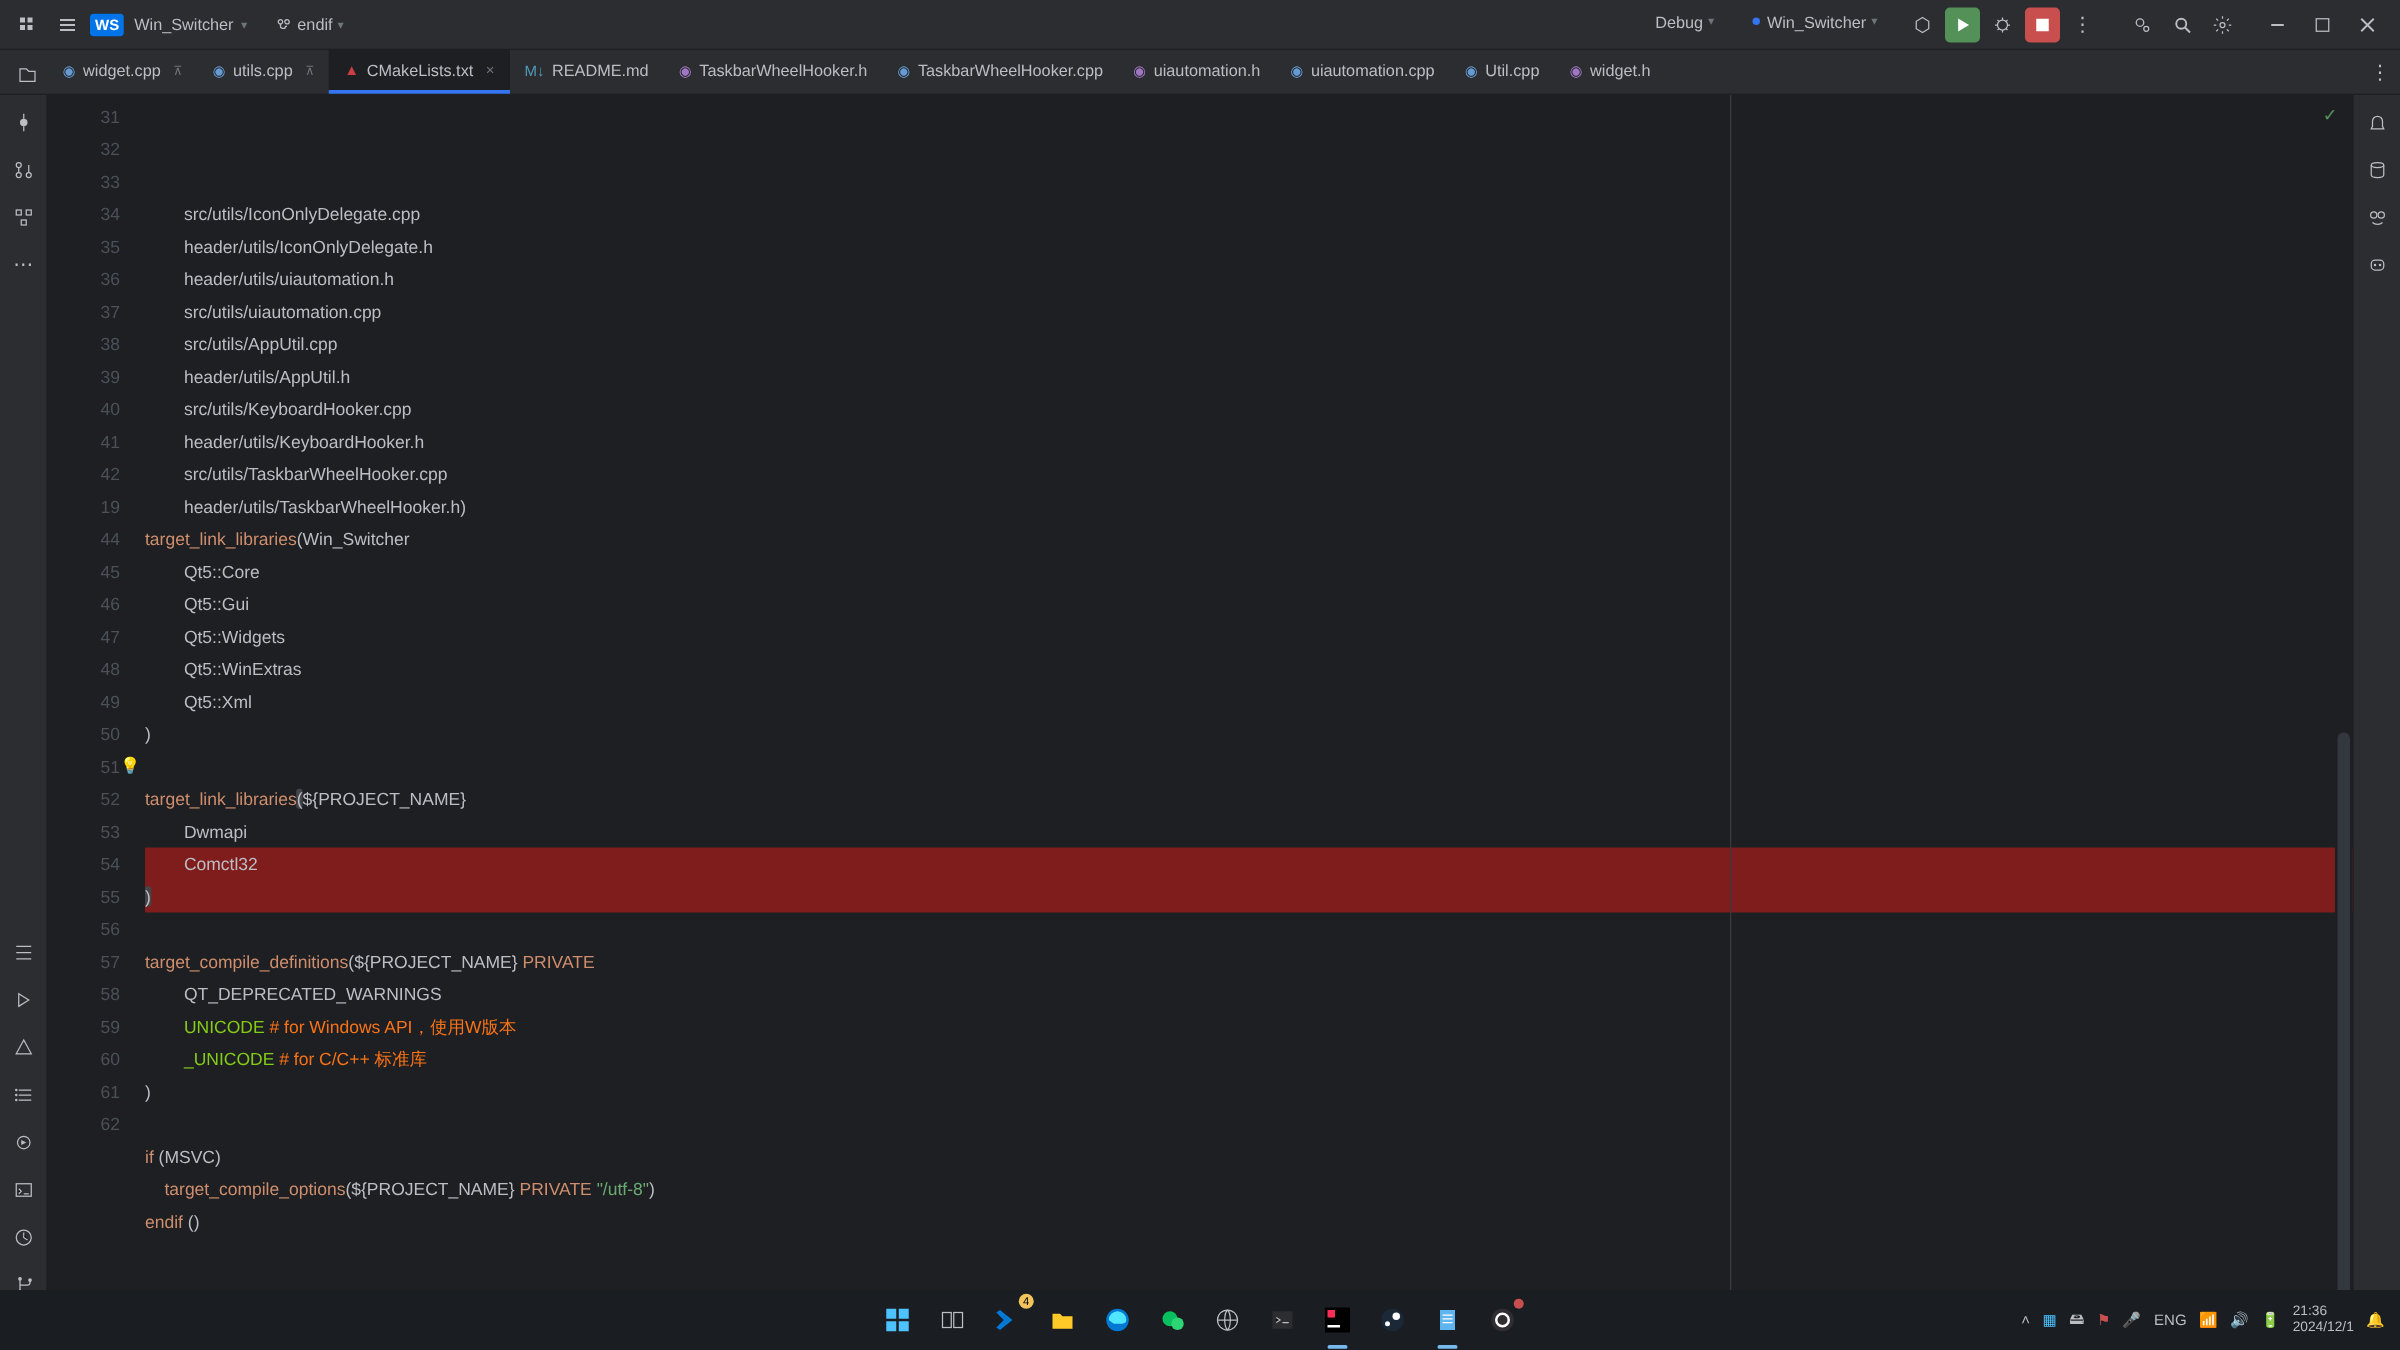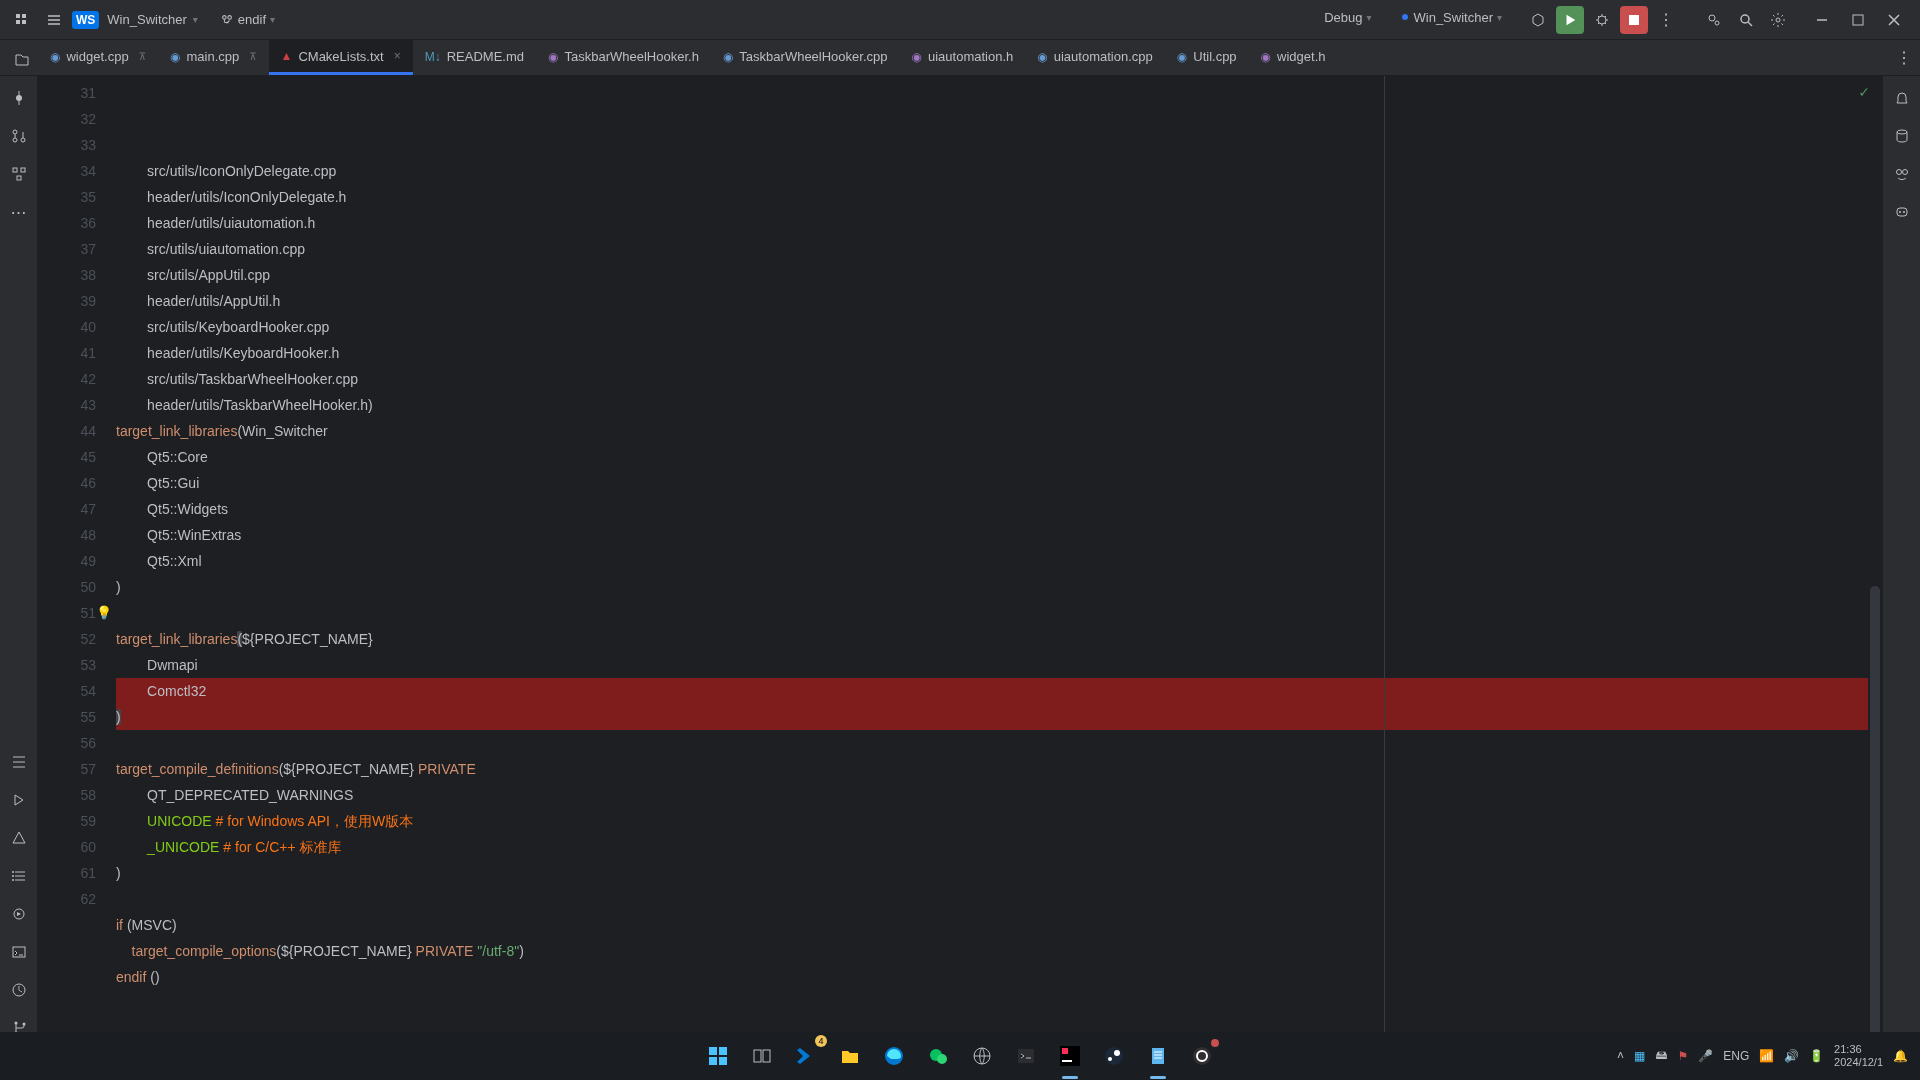--- a/index.html
+++ b/index.html
@@ -180,21 +180,21 @@
       </svg>
   </div>
   <div id="tabs-container" style="display:flex;">
       <div class="tab">
         <span class="file-icon"><span style="color:#659ad2;">◉</span></span>
         <span>widget.cpp</span>
         <span class="pin">⊼</span>
       </div>
       <div class="tab">
         <span class="file-icon"><span style="color:#659ad2;">◉</span></span>
-        <span>main.cpp</span>
+        <span>utils.cpp</span>
         <span class="pin">⊼</span>
       </div>
       <div class="tab active">
         <span class="file-icon"><span style="color:#cc3e44;">▲</span></span>
         <span>CMakeLists.txt</span>
         <span class="close">×</span>
       </div>
       <div class="tab">
         <span class="file-icon"><span style="color:#519aba;">M↓</span></span>
         <span>README.md</span>
@@ -338,21 +338,21 @@
       <div class="ln">33</div>
       <div class="ln">34</div>
       <div class="ln">35</div>
       <div class="ln">36</div>
       <div class="ln">37</div>
       <div class="ln">38</div>
       <div class="ln">39</div>
       <div class="ln">40</div>
       <div class="ln">41</div>
       <div class="ln">42</div>
-      <div class="ln">43</div>
+      <div class="ln">19</div>
       <div class="ln">44</div>
       <div class="ln">45</div>
       <div class="ln">46</div>
       <div class="ln">47</div>
       <div class="ln">48</div>
       <div class="ln">49</div>
       <div class="ln">50</div>
       <div class="ln">51</div>
       <div class="bulb" style="top: 524px;">💡</div>
       <div class="ln">52</div>

